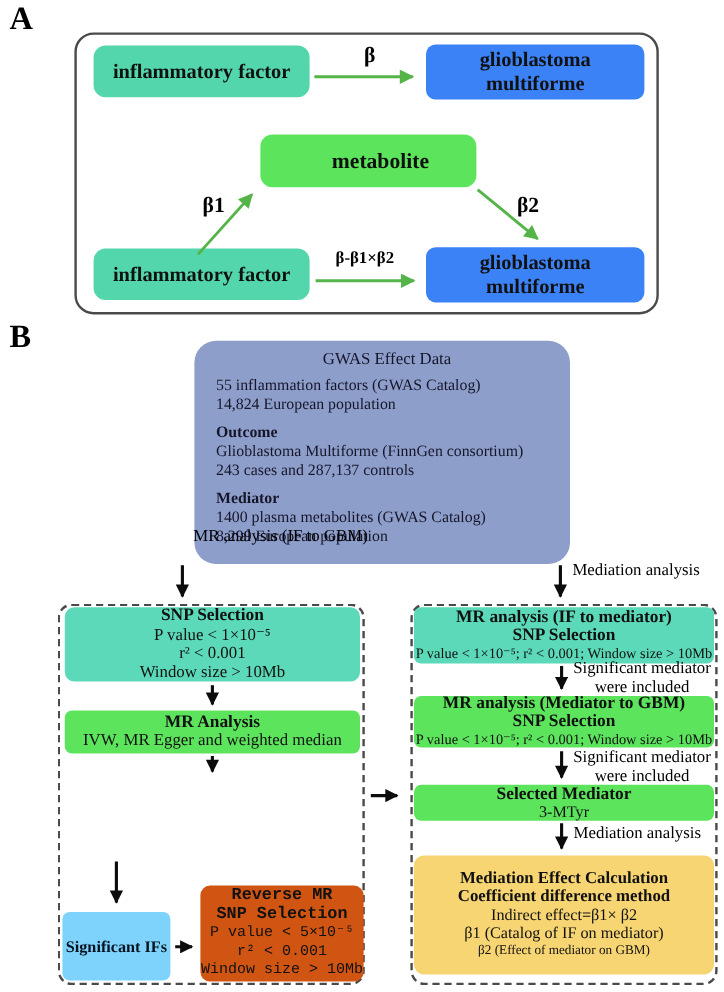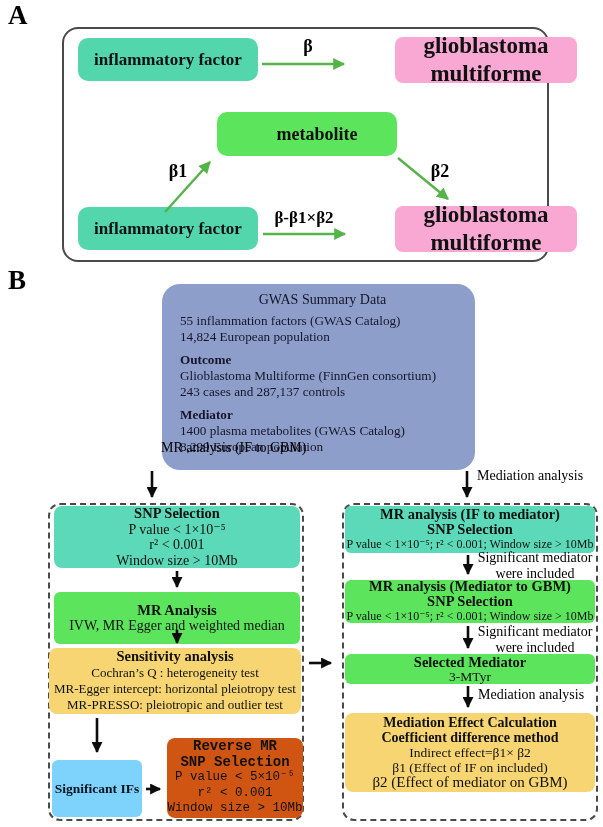--- a/index.html
+++ b/index.html
@@ -7,21 +7,21 @@
         font-family:"Liberation Serif","DejaVu Serif",serif;color:#111;}
   .panel-label{position:absolute;font-size:27px;font-weight:bold;color:#000;}
   .box{position:absolute;display:flex;flex-direction:column;justify-content:center;
        align-items:center;text-align:center;box-sizing:border-box;}
   .pre{white-space:pre-line;}
   .b{font-weight:bold;}
   
   .a-frame{position:absolute;left:62px;top:27px;width:483px;height:231px;
            border:2px solid #4a4a4a;border-radius:16px;background:transparent;}
   .a-teal{background:#53d6ab;border-radius:10px;font-weight:bold;font-size:17px;}
-  .a-yellow{background:#f9a8d4;border-radius:8px;font-weight:bold;font-size:23px;line-height:1.2;margin-left:40px;}
+  .a-yellow{background:#3b82f6;border-radius:8px;font-weight:bold;font-size:17px;line-height:1.2;}
   .a-green{background:#5ce45c;border-radius:10px;font-weight:bold;font-size:18px;padding-left:20px;}
   .a-lbl{position:absolute;font-weight:bold;font-size:18px;color:#000;text-align:center;}
   
   .gwas{position:absolute;left:162px;top:284px;width:313px;height:186px;background:#8e9eca;
         border-radius:18px;box-sizing:border-box;padding:8px 10px 0 18px;color:#16162a;font-size:13.2px;}
   .gwas .title{text-align:center;font-size:14px;line-height:16px;margin-bottom:5px;}
   .gwas .h{font-weight:bold;line-height:16px;margin-top:7px;}
   .gwas .ln{line-height:16px;}
   .dashed{position:absolute;border:2px dashed #4a4a4a;border-radius:12px;box-sizing:border-box;background:transparent;}
   .b-teal{background:#5cd9b8;border-radius:8px;}
@@ -58,26 +58,26 @@
     <span>inflammatory factor</span>
   </div>
   <div class="box a-yellow pre" style="left:355px;top:206px;width:182px;height:46px">
     <span class="pre">glioblastoma
 multiforme</span>
   </div>
 
   <div class="a-lbl" style="left:288px;top:36px;width:40px">β</div>
   <div class="a-lbl" style="left:156px;top:161px;width:44px">β1</div>
   <div class="a-lbl" style="left:418px;top:161px;width:44px">β2</div>
-  <div class="a-lbl" style="left:256px;top:208px;width:96px;font-size:17px">β-β1×β2</div>
+  <div class="a-lbl" style="left:256px;top:208px;width:96px;font-size:14px">β-β1×β2</div>
 
   <div class="panel-label" style="left:8px;top:265px">B</div>
 
   <div class="gwas">
-    <div class="title">GWAS Summary Data</div>
+    <div class="title">GWAS Effect Data</div>
     <div class="ln">55 inflammation factors (GWAS Catalog)</div>
     <div class="ln">14,824 European population</div>
     <div class="h">Outcome</div>
     <div class="ln">Glioblastoma Multiforme (FinnGen consortium)</div>
     <div class="ln">243 cases and 287,137 controls</div>
     <div class="h">Mediator</div>
     <div class="ln">1400 plasma metabolites (GWAS Catalog)</div>
     <div class="ln">8,299 European population</div>
   </div>
 
@@ -87,31 +87,25 @@
   <div class="dashed" style="left:48px;top:503px;width:256px;height:318px"></div>
   <div class="dashed" style="left:342px;top:503px;width:256px;height:318px"></div>
 
   <div class="box b-teal" style="left:54px;top:506px;width:246px;height:62px">
     <div class="t15">SNP Selection</div>
     <div class="l14">P value &lt; 1×10⁻⁵</div>
     <div class="l14">r² &lt; 0.001</div>
     <div class="l14">Window size &gt; 10Mb</div>
   </div>
 
-  <div class="box b-green" style="left:54px;top:592px;width:246px;height:52px">
+  <div class="box b-green" style="left:54px;top:592px;width:246px;height:36px">
     <div class="t15">MR Analysis</div>
     <div class="l14">IVW, MR Egger and weighted median</div>
   </div>
 
-  <div class="box b-yellow" style="left:49px;top:648px;width:252px;height:66px">
-    <div class="t15">Sensitivity analysis</div>
-    <div class="l13">Cochran’s Q : heterogeneity test</div>
-    <div class="l13">MR-Egger intercept: horizontal pleiotropy test</div>
-    <div class="l13">MR-PRESSO: pleiotropic and outlier test</div>
-  </div>
 
   <div class="box b-blue" style="left:52px;top:760px;width:90px;height:57px">
     <div class="b" style="font-size:13.5px;color:#06121f">Significant IFs</div>
   </div>
 
   <div class="box b-orange" style="left:167px;top:738px;width:136px;height:80px">
     <div class="b" style="font-size:14px;line-height:15.5px">Reverse MR</div>
     <div class="b" style="font-size:14px;line-height:15.5px">SNP Selection</div>
     <div style="font-size:12.5px;line-height:15.5px">P value &lt; 5×10⁻⁵</div>
     <div style="font-size:12.5px;line-height:15.5px">r² &lt; 0.001</div>
@@ -136,26 +130,26 @@
   <div class="flab pre" style="left:472px;top:624px;width:126px;text-align:center;line-height:16px">Significant mediator
 were included</div>
 
   <div class="box b-green" style="left:345px;top:654px;width:250px;height:30px">
     <div class="t15" style="line-height:15px">Selected Mediator</div>
     <div style="font-size:13.5px;line-height:14px">3-MTyr</div>
   </div>
 
   <div class="flab" style="left:478px;top:687px">Mediation analysis</div>
 
-  <div class="box b-yellow" style="left:345px;top:713px;width:250px;height:79px">
+  <div class="box b-yellow" style="left:345px;top:713px;width:250px;height:99px">
     <div class="b" style="font-size:14px;line-height:15px">Mediation Effect Calculation</div>
     <div class="b" style="font-size:14px;line-height:15px">Coefficient difference method</div>
     <div style="font-size:13.5px;line-height:15px">Indirect effect=β1× β2</div>
-    <div style="font-size:13.5px;line-height:15px">β1 (Effect of IF on included)</div>
-    <div style="font-size:15px;line-height:15px">β2 (Effect of mediator on GBM)</div>
+    <div style="font-size:13.5px;line-height:15px">β1 (Catalog of IF on mediator)</div>
+    <div style="font-size:11px;line-height:15px">β2 (Effect of mediator on GBM)</div>
   </div>
 
   <svg class="overlay" width="603" height="827" viewBox="0 0 603 827">
     <defs>
       <marker id="mb" viewBox="0 0 10 10" refX="9" refY="5" markerWidth="13" markerHeight="11" orient="auto" markerUnits="userSpaceOnUse">
         <path d="M0 0 L10 5 L0 10 z" fill="#0c0c0c"></path>
       </marker>
       <marker id="mg" viewBox="0 0 10 10" refX="9" refY="5" markerWidth="14" markerHeight="12" orient="auto" markerUnits="userSpaceOnUse">
         <path d="M0 0 L10 5 L0 10 z" fill="#54b448"></path>
       </marker>

